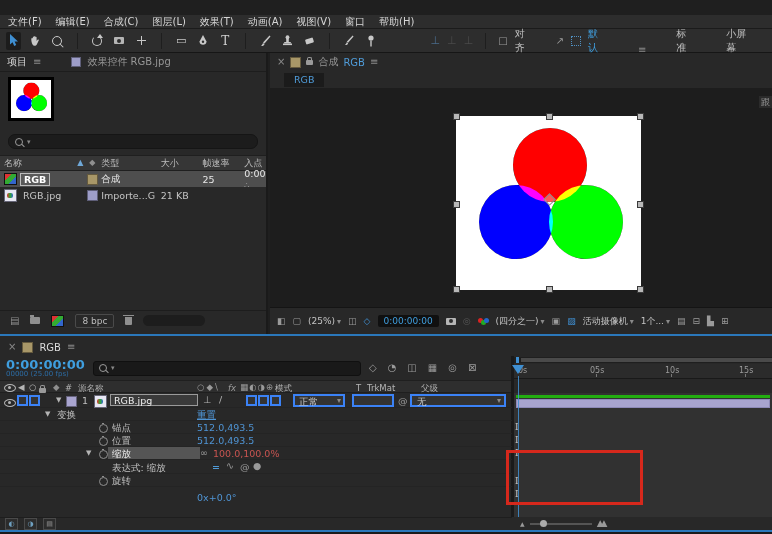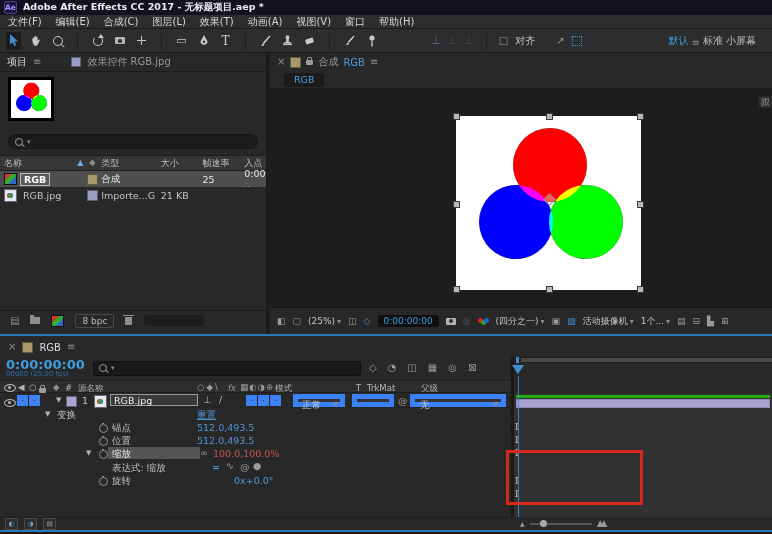--- a/index.html
+++ b/index.html
@@ -86,21 +86,21 @@
   .tl{left:0;top:334px;width:772px;height:198px;background:#282828;border-top:2px solid #2b78bb;border-bottom:2px solid #2b78bb;box-sizing:border-box;}
   .tl-tabs{position:absolute;left:0;top:2px;width:512px;height:18px;display:flex;align-items:center;gap:6px;padding-left:8px;box-sizing:border-box;}
   .tl-controls{position:absolute;left:0;top:20px;width:512px;height:24px;display:flex;align-items:center;gap:8px;padding-left:6px;box-sizing:border-box;}
   .tc-big{color:#3f9ede;font-size:13px;font-weight:bold;line-height:12px;}
   .tc-small{color:#2c6da6;font-size:7px;line-height:7px;}
   .tl-search{width:256px;height:13px;background:#191919;border:1px solid #101010;border-radius:3px;display:flex;align-items:center;gap:4px;padding:0 5px;}
   .tl-icons{display:flex;gap:11px;color:#9a9a9a;font-size:10px;}
   .tl-colhead{position:absolute;left:0;top:44px;width:512px;height:13px;background:#2e2e2e;border-top:1px solid #1f1f1f;border-bottom:1px solid #1f1f1f;box-sizing:border-box;font-size:8.5px;color:#b5b5b5;}
   .ax{position:absolute;}
   .tl-row{position:absolute;left:0;width:512px;height:13px;border-bottom:1px solid #242424;box-sizing:border-box;font-size:9.5px;color:#c0c0c0;}
-  .cellbox{position:absolute;height:11px;background:#333;border:5px solid #3b82f6;box-sizing:border-box;}
+  .cellbox{position:absolute;height:11px;background:#333;border:2px solid #3b82f6;box-sizing:border-box;}
   .blue{color:#4f94d4;}
   .red{color:#c85450;}
   .rpane{position:absolute;left:514px;top:57px;width:258px;height:124px;background:#313131;}
   .ruler{position:absolute;left:514px;top:28px;width:258px;height:14px;background:#2b2b2b;border-bottom:1px solid #191919;font-size:8px;color:#9a9a9a;}
   .tick{position:absolute;top:10px;width:1px;height:3px;background:#777;}
   .workarea{position:absolute;left:514px;top:21px;width:258px;height:6px;background:#1f1f1f;}
   .workarea .bar{position:absolute;left:7px;top:1px;right:0;height:4px;background:#4a4a4a;}
   .workarea .nub{position:absolute;left:2px;top:0;width:3px;height:6px;background:#3f8fd2;}
   .playline{position:absolute;left:518px;top:40px;width:1px;height:141px;background:#3f8fd2;opacity:.85;z-index:5;}
   .playhead{position:absolute;left:512px;top:29px;width:0;height:0;border-left:6px solid transparent;border-right:6px solid transparent;border-top:9px solid #3f8fd2;z-index:6;}
@@ -115,24 +115,20 @@
   .zoomctl{position:absolute;left:520px;top:183px;display:flex;align-items:center;gap:5px;z-index:3;}
   .ztrack{width:62px;height:2px;background:#555;position:relative;}
   .zknob{position:absolute;left:10px;top:-3px;width:7px;height:7px;border-radius:50%;background:#ababab;}
   .divider-tl{position:absolute;left:511px;top:20px;width:3px;height:161px;background:#1a1a1a;}
 </style>
 </head>
 <body>
 
 <div class="screen">
 
-  <div class="abs titlebar">
-    <span class="ae-badge">Ae</span>
-    <span class="title-text">Adobe After Effects CC 2017 - 无标题项目.aep *</span>
-  </div>
 
   <div class="abs menubar">
     <span>文件(F)</span>
     <span>编辑(E)</span>
     <span>合成(C)</span>
     <span>图层(L)</span>
     <span>效果(T)</span>
     <span>动画(A)</span>
     <span>视图(V)</span>
     <span>窗口</span>
@@ -209,21 +205,21 @@
     </div>
     <div style="width:38px;"></div>
     <span class="g" style="color:#4a6b8a;font-size:11px;">⊥</span>
     <span class="g" style="color:#4a4a4a;font-size:11px;">⊥</span>
     <span class="g" style="color:#4a4a4a;font-size:11px;">⊥</span>
     <div class="sep-v"></div>
     <span class="g" style="color:#9a9a9a;font-size:10px;">□</span>
     <span style="color:#c0c0c0;">对齐</span>
     <span class="g" style="color:#9a9a9a;font-size:10px;margin-left:14px;">↗</span>
     <span class="i-dots"></span>
-    <div style="margin-left:auto;display:flex;align-items:flex-end;gap:3px;padding-right:10px;">
+    <div style="margin-left:auto;display:flex;align-items:flex-end;gap:30px;padding-right:10px;">
       <span style="color:#3f9ede;">默认</span>
       <span class="g" style="color:#8a8a8a;">≡</span>
       <span style="color:#c0c0c0;">标准</span>
       <span style="color:#c0c0c0;">小屏幕</span>
     </div>
   </div>
 
   <div class="abs proj">
     <div class="ptabs">
       <span class="ptab-active">项目</span>
@@ -429,20 +425,29 @@
       <span class="ax" style="left:421px;top:2px;">父级</span>
     </div>
 
     <div class="rpane"></div>
     <div class="divider-tl"></div>
 
     <div class="workarea">
         <span class="nub"></span>
         <span class="bar"></span>
       </div>
+    <div class="ruler">
+      <span class="ax" style="left:4px;top:2px;">0s</span>
+      <span class="ax" style="left:76px;top:2px;">05s</span>
+      <span class="ax" style="left:151px;top:2px;">10s</span>
+      <span class="ax" style="left:225px;top:2px;">15s</span>
+      <span class="tick" style="left:82px;"></span>
+        <span class="tick" style="left:157px;"></span>
+        <span class="tick" style="left:231px;"></span>
+    </div>
     <div class="playhead"></div>
     <div class="playline"></div>
 
     <div class="greenbar"></div>
     <div class="layerbar"></div>
 
     <div class="tl-row" style="top:57px;height:15px;">
       <span class="ax" style="left:4px;top:5px;"><span class="i-eye"></span></span>
       <span class="cellbox" style="left:17px;top:2px;width:11px;"></span>
       <span class="cellbox" style="left:29px;top:2px;width:11px;"></span>
@@ -493,21 +498,21 @@
       <span class="ax" style="left:112px;top:2px;">表达式: 缩放</span>
       <span class="ax" style="left:212px;top:1px;color:#4f9bd8;font-weight:bold;">=</span>
       <span class="ax g" style="left:226px;top:1px;color:#9a9a9a;">∿</span>
       <span class="ax" style="left:240px;top:1px;color:#9a9a9a;">@</span>
       <span class="ax g" style="left:253px;top:1px;color:#9a9a9a;">●</span>
     </div>
 
     <div class="tl-row" style="top:138px;">
       <span class="ax" style="left:99px;top:3px;"><span class="i-watch"></span></span>
       <span class="ax" style="left:112px;top:1px;">旋转</span>
-      <span class="ax blue" style="left:197px;top:1px;margin-left:37px;">0x+0.0°</span>
+      <span class="ax blue" style="left:197px;top:18px;">0x+0.0°</span>
     </div>
 
 
     <span class="ibeam" style="top:86px;">I</span>
     <span class="ibeam" style="top:99px;">I</span>
     <span class="ibeam" style="top:112px;">I</span>
     <span class="ibeam" style="top:140px;">I</span>
     <span class="ibeam" style="top:153px;">I</span>
 
 

